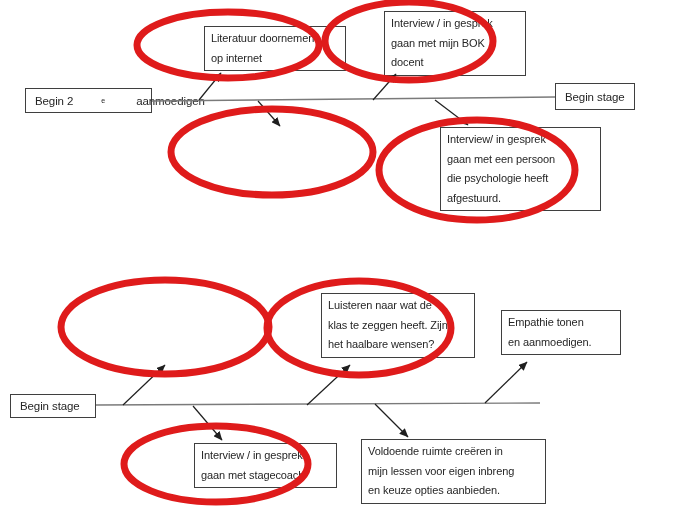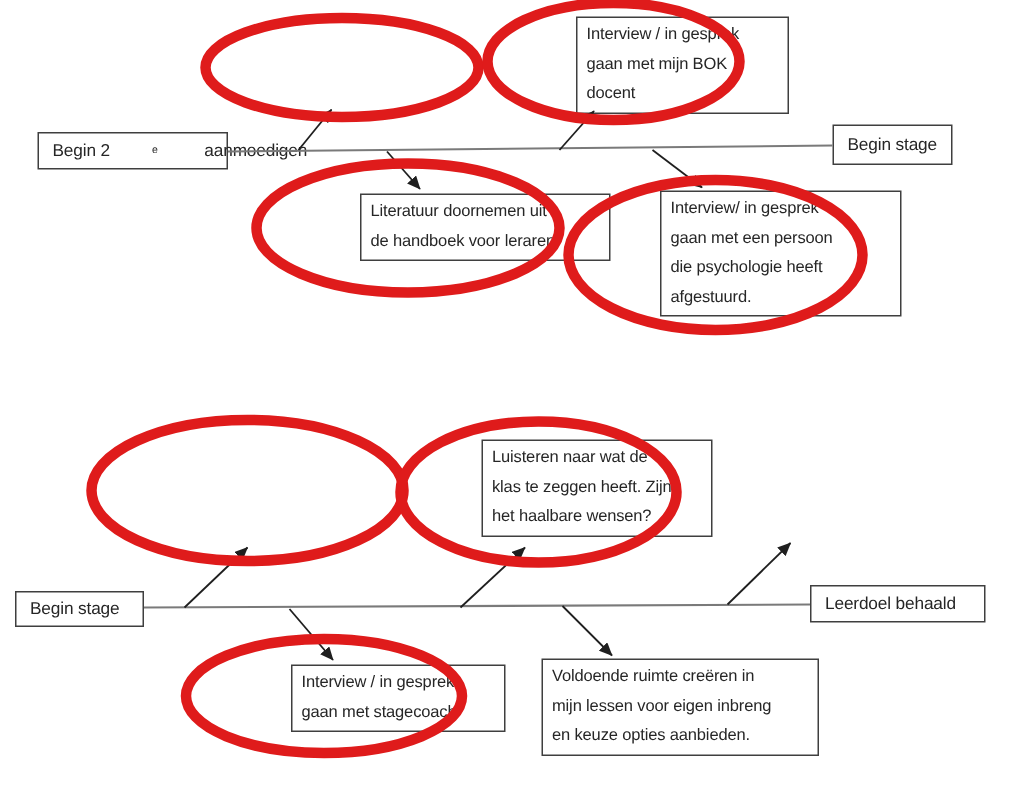--- a/index.html
+++ b/index.html
@@ -66,42 +66,43 @@
 </style>
 </head>
 <body>
 
 <div id="canvas">
 
   <div class="labelbox b-begin2"><span>Begin 2</span><sup>e</sup><span> aanmoedigen</span></div>
 
   <div class="labelbox b-beginstage1"><span>Begin stage</span></div>
 
+  <div class="box b-internet">Literatuur doornemen
+op internet</div>
 
   <div class="box b-bok">Interview / in gesprek
 gaan met mijn BOK
 docent</div>
 
-  <div class="box b-handboek">Literatuur doornemen uit
-de handboek voor leraren</div>
 
   <div class="box b-persoon">Interview/ in gesprek
 gaan met een persoon
 die psychologie heeft
 afgestuurd.</div>
 
   <div class="labelbox b-beginstage2"><span>Begin stage</span></div>
 
-  <div class="labelbox b-leerdoel"><span>Leerdoel behaald</span></div>
 
 
   <div class="box b-luisteren">Luisteren naar wat de
 klas te zeggen heeft. Zijn
 het haalbare wensen?</div>
 
+  <div class="box b-empathie">Empathie tonen
+en aanmoedigen.</div>
 
   <div class="box b-stagecoach">Interview / in gesprek
 gaan met stagecoach</div>
 
   <div class="box b-voldoende">Voldoende ruimte creëren in
 mijn lessen voor eigen inbreng
 en keuze opties aanbieden.</div>
 
   <svg class="overlay" viewBox="0 0 674 523">
     <defs>

